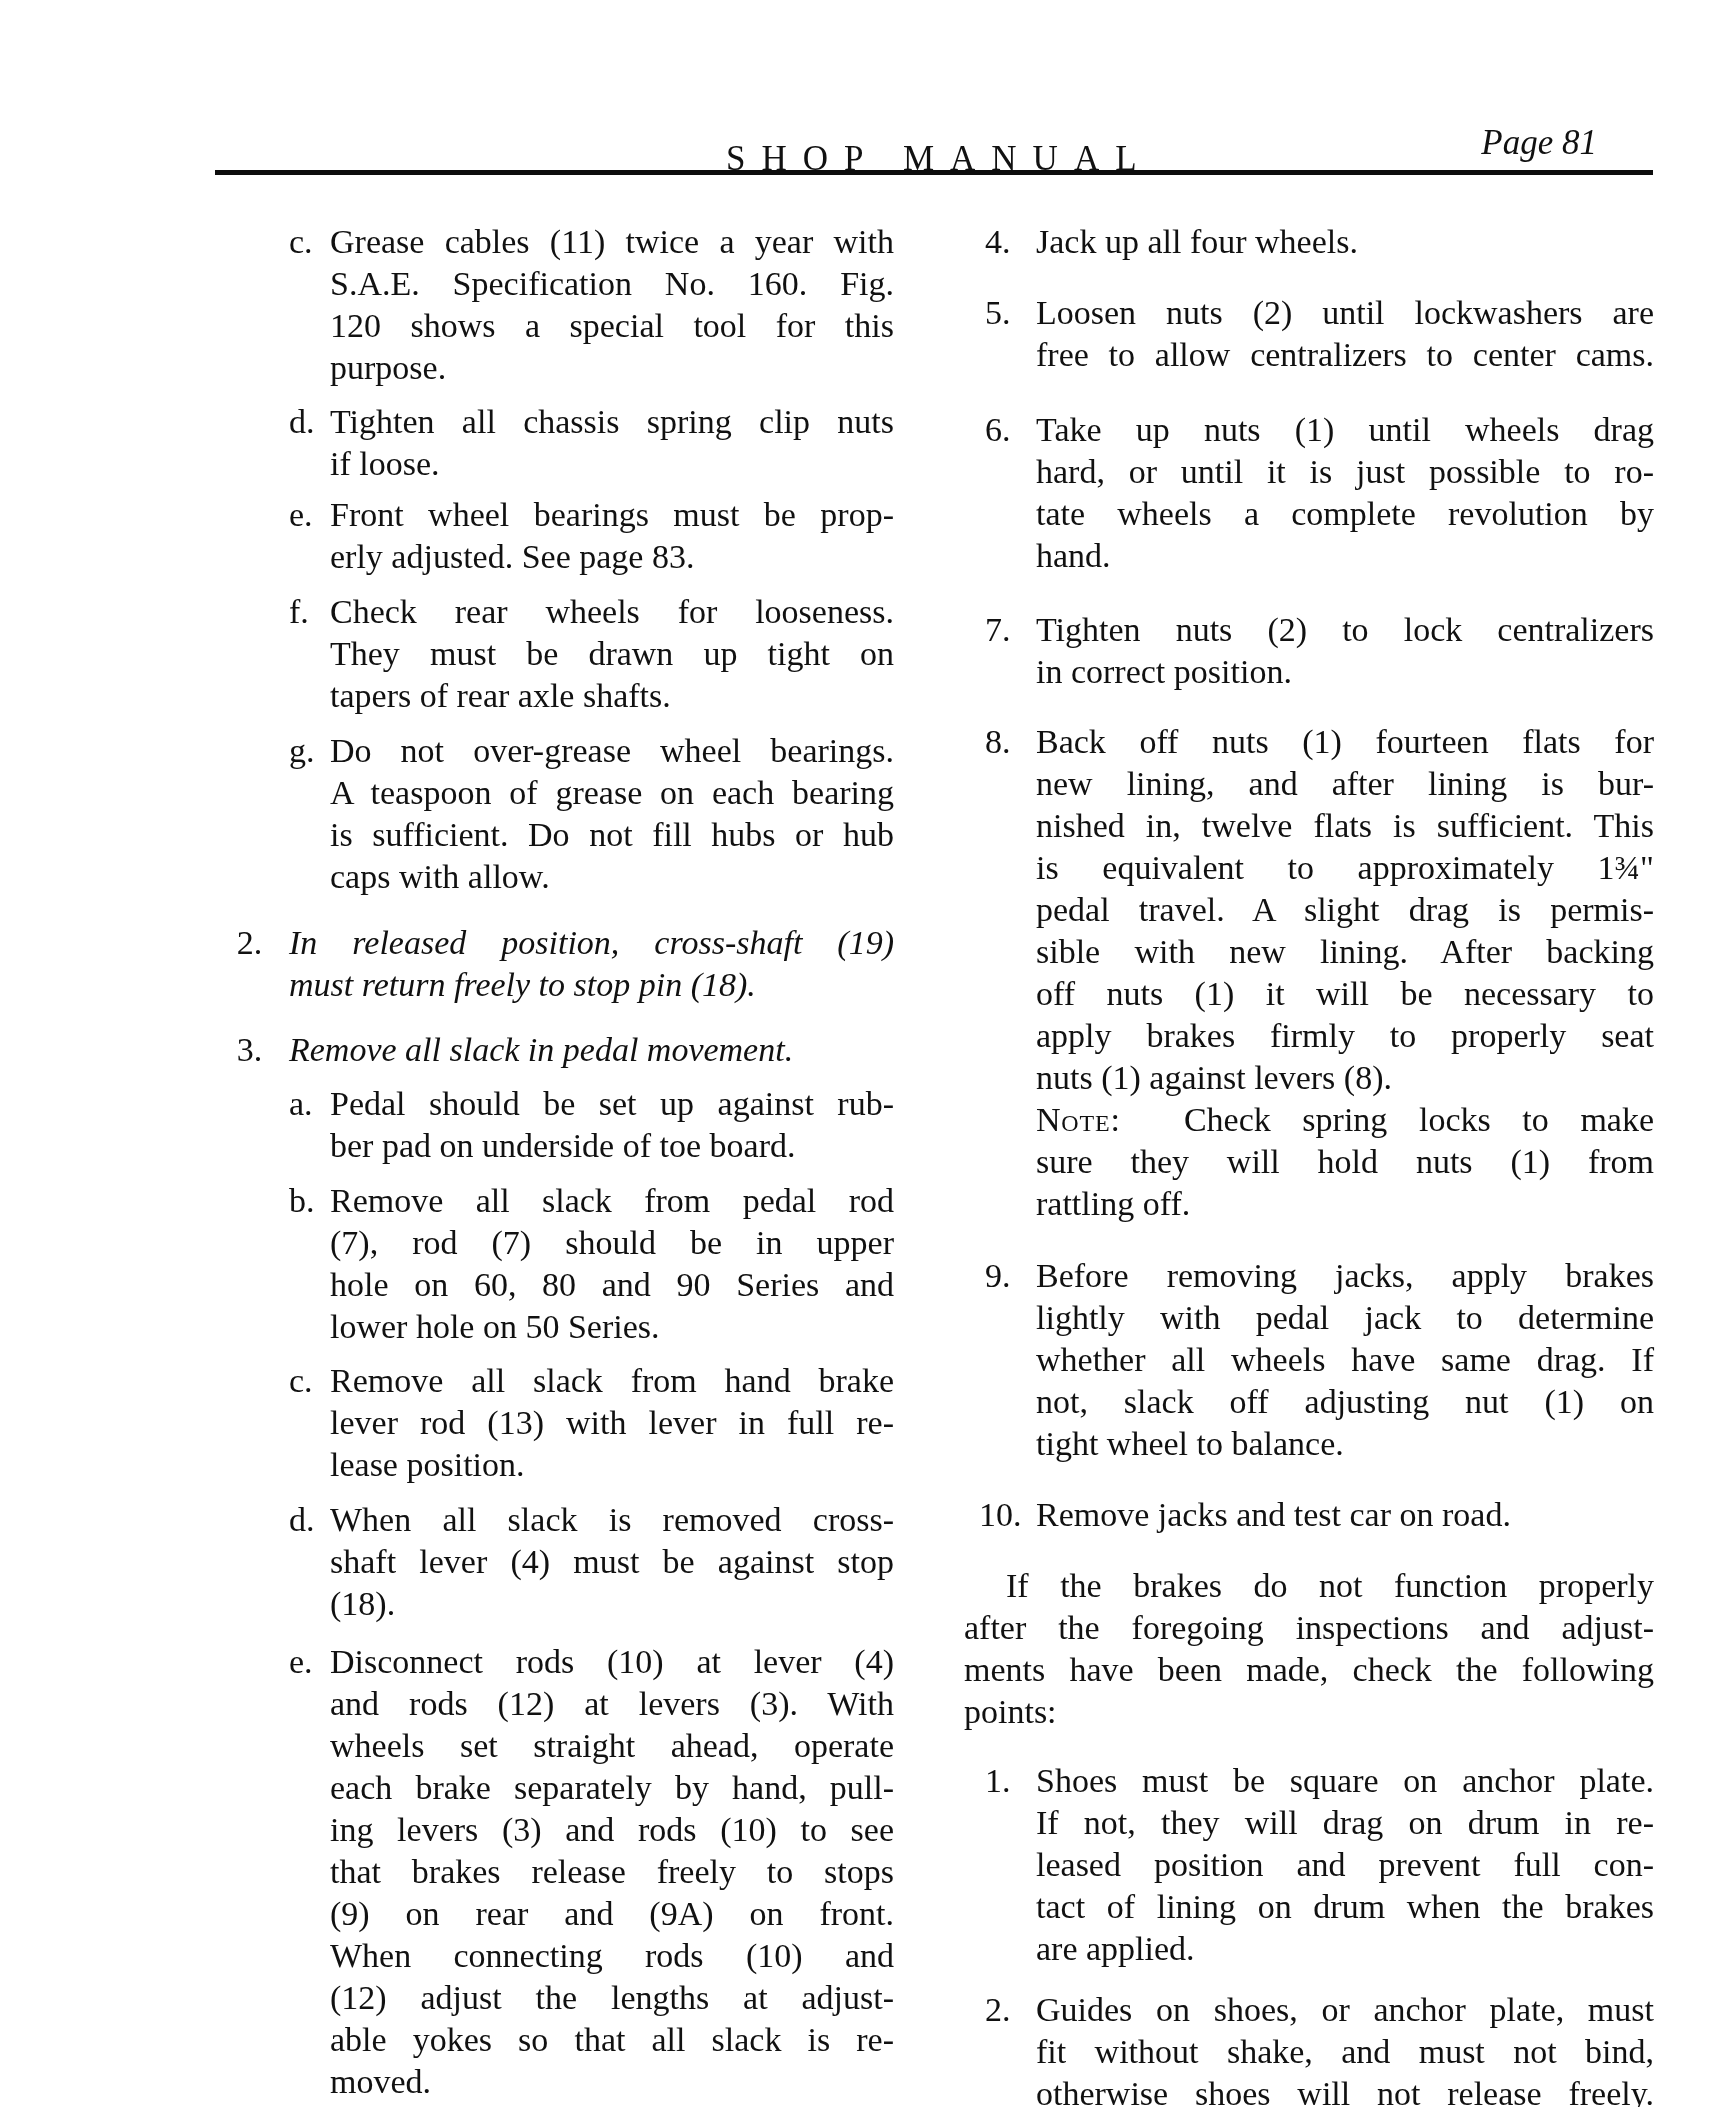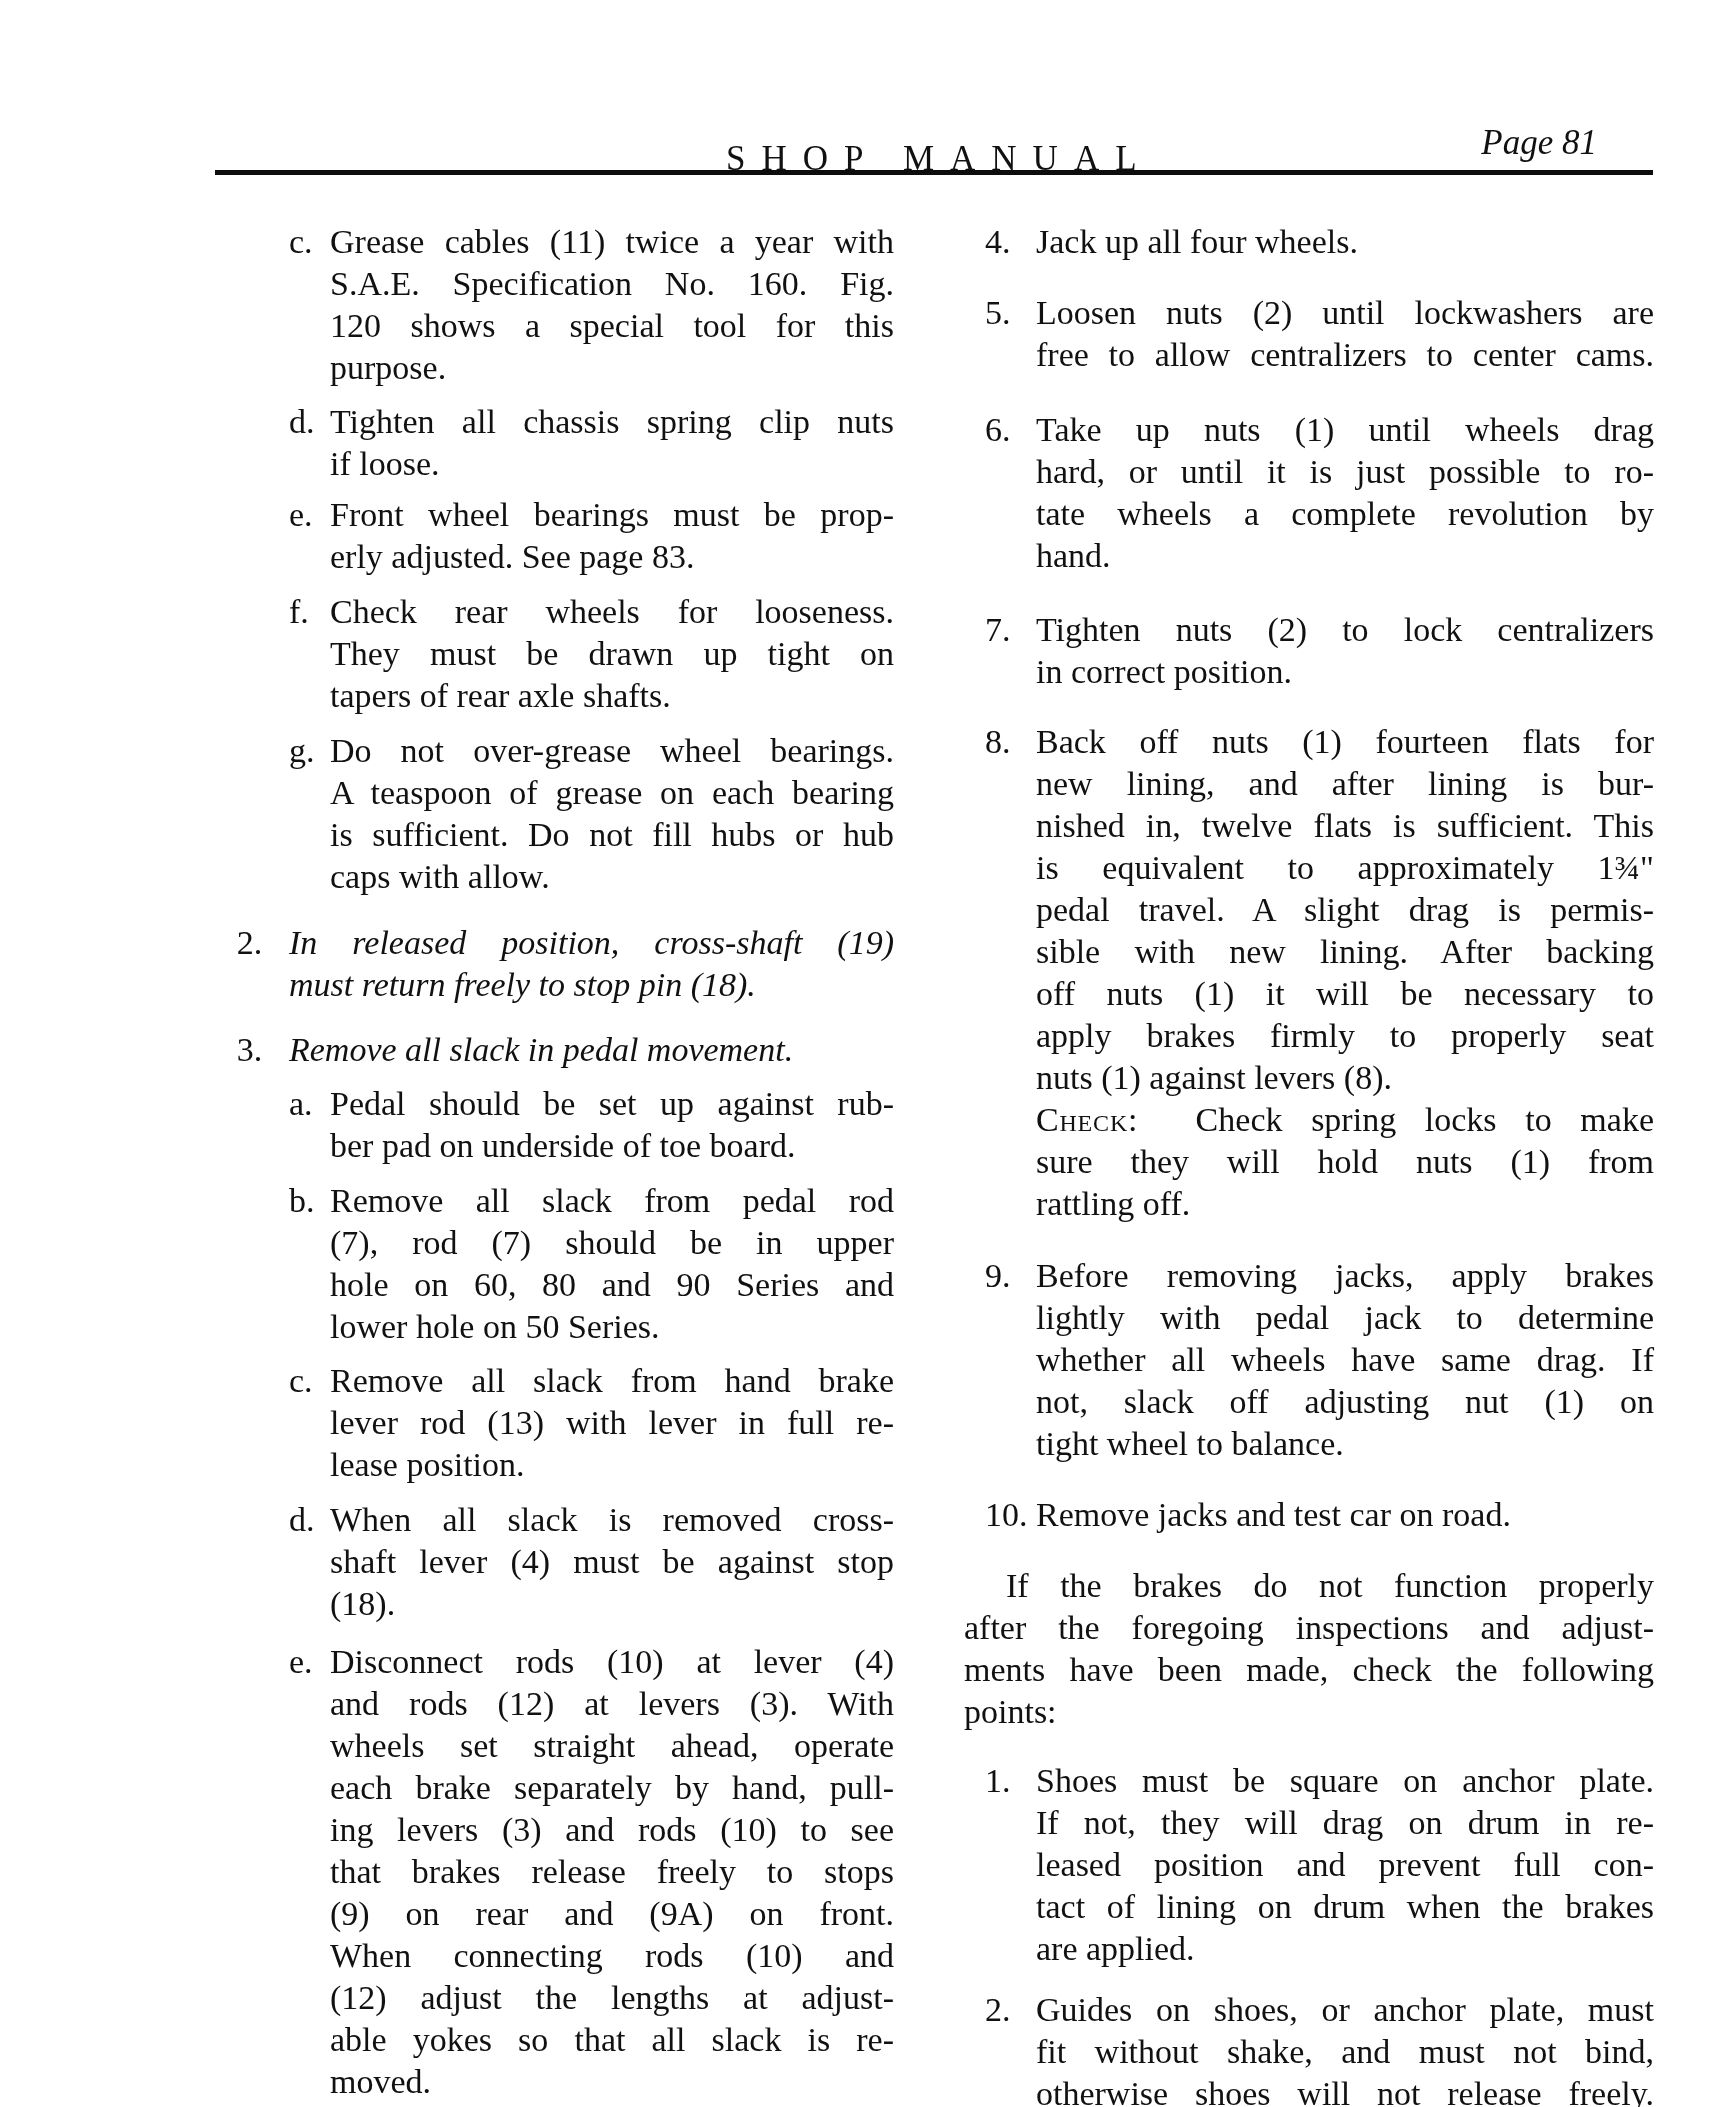--- a/index.html
+++ b/index.html
@@ -42,21 +42,21 @@
   .smallcaps { font-variant: small-caps; letter-spacing: 0.8px; }
 
   
   .col-left .lvl-sub .marker { left: 53px; }
   .col-left .lvl-sub .body { margin-left: 94px; font-family: Liberation Serif, serif; }
   .col-left .lvl-top .marker { left: 0.8px; }
   .col-left .lvl-top .body { margin-left: 53px; font-style: italic; }
 
   
   .col-right .lvl-top .marker { left: 21px; }
-  .col-right .lvl-top .marker.wide { left: 21px; }
+  .col-right .lvl-top .marker.wide { left: 15px; }
   .col-right .lvl-top .body { margin-left: 72px; }
   .col-right .para .body { margin-left: 0; }
 </style>
 </head>
 <body>
 
 <div class="header-title">SHOP MANUAL</div>
 <div class="header-page">Page 81</div>
 <div class="header-rule"></div>
 
@@ -216,21 +216,21 @@
     <div class="body">
       <span class="line">Back off nuts (1) fourteen flats for</span>
       <span class="line">new lining, and after lining is bur-</span>
       <span class="line">nished in, twelve flats is sufficient. This</span>
       <span class="line">is equivalent to approximately 1¾"</span>
       <span class="line">pedal travel.  A slight drag is permis-</span>
       <span class="line">sible with new lining.  After backing</span>
       <span class="line">off nuts (1) it will be necessary to</span>
       <span class="line">apply brakes firmly to properly seat</span>
       <span class="line last">nuts (1) against levers (8).</span>
-      <span class="line"><span class="smallcaps">Check:</span>&nbsp;&nbsp;<span>Check spring locks to make</span></span>
+      <span class="line"><span class="smallcaps">Note:</span>&nbsp;&nbsp;<span>Check spring locks to make</span></span>
       <span class="line">sure they will hold nuts (1) from</span>
       <span class="line last">rattling off.</span>
     </div>
   </div>
 
   <div class="item lvl-top" style="margin-top:30px">
     <span class="marker">9.</span>
     <div class="body">
       <span class="line">Before removing jacks, apply brakes</span>
       <span class="line">lightly with pedal jack to determine</span>

